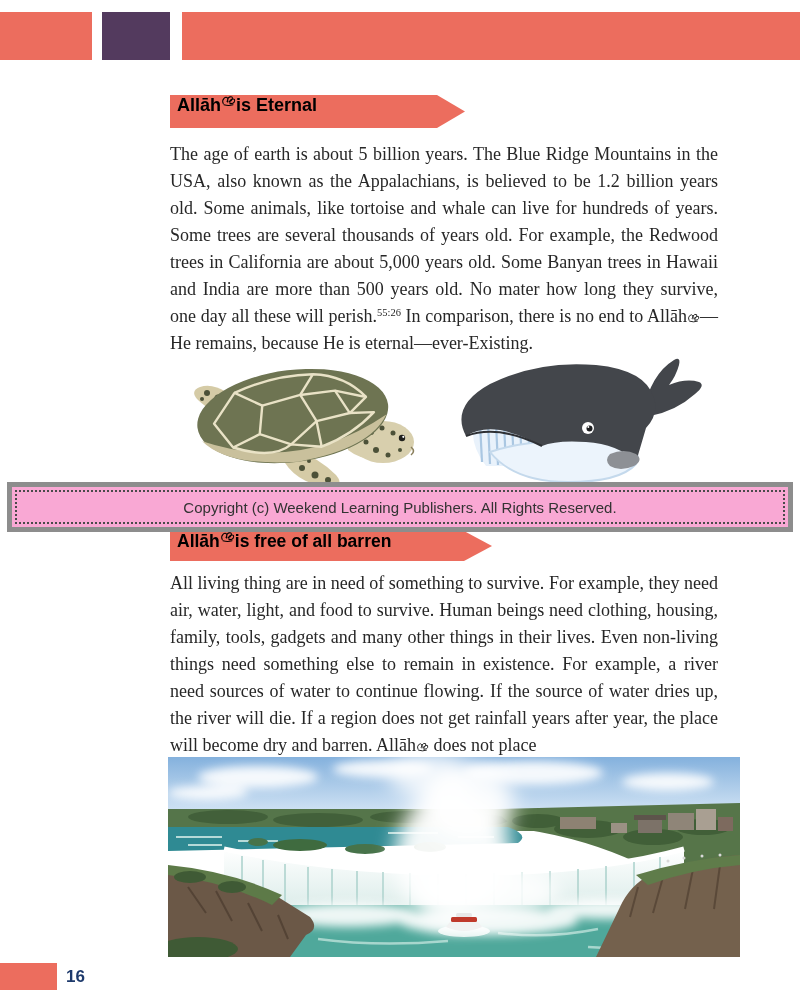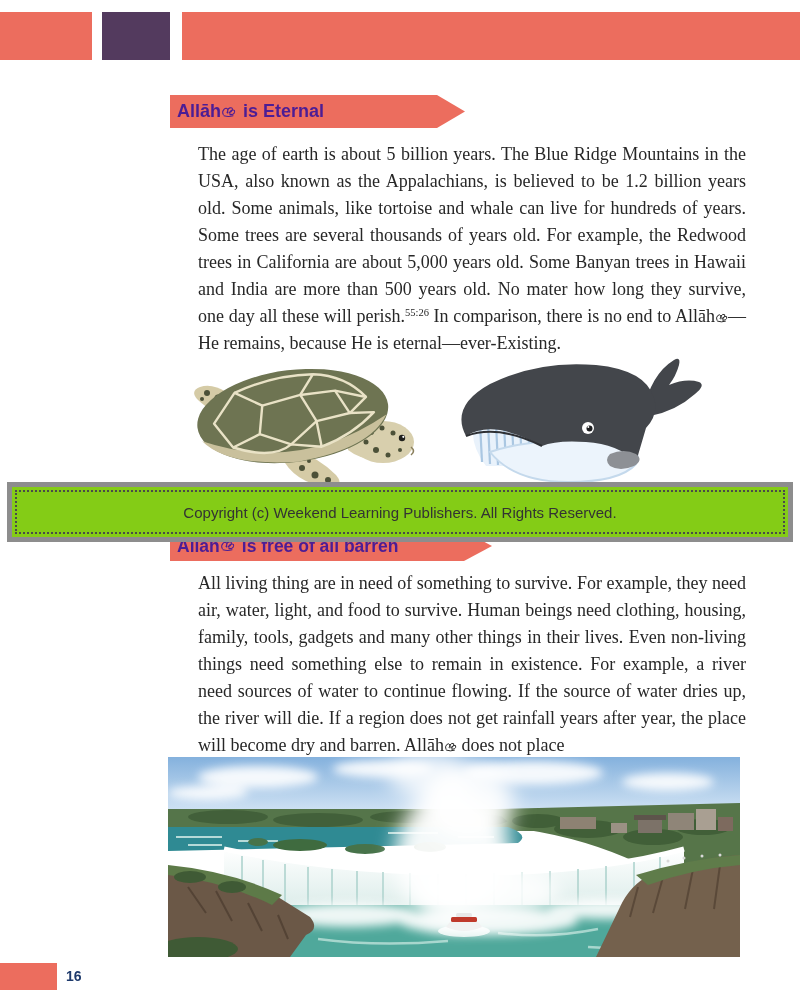--- a/index.html
+++ b/index.html
@@ -10,65 +10,65 @@
   }
 
   
   .topbar { position:absolute; top:12px; height:48px; background:#ec6d5e; }
   .topbar.left   { left:0;   width:92px; }
   .topbar.purple { left:102px; width:68px; background:#533a5e; }
   .topbar.long   { left:182px; width:618px; }
 
   
   .banner {
-    position:absolute; left:170px; background:#ec6d5e; color:#4c1d95;
+    position:absolute; left:170px; background:#ec6d5e; color:#000000;
     font-family:"Liberation Sans", sans-serif; font-weight:bold;
-    display:flex; align-items:center; padding-left:7px;
+    display:flex; align-items:flex-start; padding-left:7px;
     clip-path: polygon(0 0, calc(100% - 28px) 0, 100% 50%, calc(100% - 28px) 100%, 0 100%);
   }
   .banner.first  { top:95px;  width:295px; height:33px; font-size:18px; }
   .banner.second { top:531px; width:322px; height:30px; font-size:17.5px; }
-  .banner .rest { margin-left:7px; }
+  .banner .rest { }
 
   .hon { display:inline-block; line-height:0; }
   .hon svg { display:inline; vertical-align:-1px; }
 
   
   .para {
     position:absolute; left:170px; width:548px;
-    text-align:justify; font-size:18px; line-height:27px; color:#272727;margin-left:28px;
+    text-align:justify; font-size:18px; line-height:27px; color:#272727;
   }
   .para.p1 { top:141px; }
   .para.p2 { top:570px; }
   sup.qref { font-size:10.5px; line-height:0; vertical-align:6px; }
 
   
   .turtle-wrap { position:absolute; left:178px; top:362px; width:245px; height:128px; }
   .whale-wrap  { position:absolute; left:438px; top:354px; width:268px; height:132px; }
   .falls-wrap  { position:absolute; left:168px; top:757px; width:572px; height:200px; }
   .turtle-wrap svg, .whale-wrap svg, .falls-wrap svg { width:100%; height:100%; display:block; }
 
   
   .cpy-outer {
-    position:absolute; left:7px; top:482px; width:786px; height:60px;
-    background:#84cc16; border:5px solid #8d8d8d; z-index:20;padding-left:37px;
+    position:absolute; left:7px; top:482px; width:786px; height:50px;
+    background:#f9a8d4; border:5px solid #8d8d8d; z-index:20;padding-left:37px;
   }
   .cpy-inner {
     position:absolute; left:3px; right:3px; top:3px; bottom:3px;
     border:2px dotted #4a4a4a;
     display:flex; align-items:center; justify-content:center;
     font-family:"Liberation Sans", sans-serif; font-size:15px; color:#333333;
   }
 
   
   .footbar { position:absolute; left:0; top:963px; width:57px; height:27px; background:#ec6d5e; }
   .pagenum {
     position:absolute; left:66px; top:963px; height:27px; line-height:27px;
     font-family:"Liberation Sans", sans-serif; font-weight:bold;
-    font-size:14px; color:#1e3a6c;
+    font-size:17px; color:#1e3a6c;
   }
 </style>
 </head>
 <body>
 
 <div class="topbar left"></div>
 <div class="topbar purple"></div>
 <div class="topbar long"></div>
 
 <div class="banner first">

